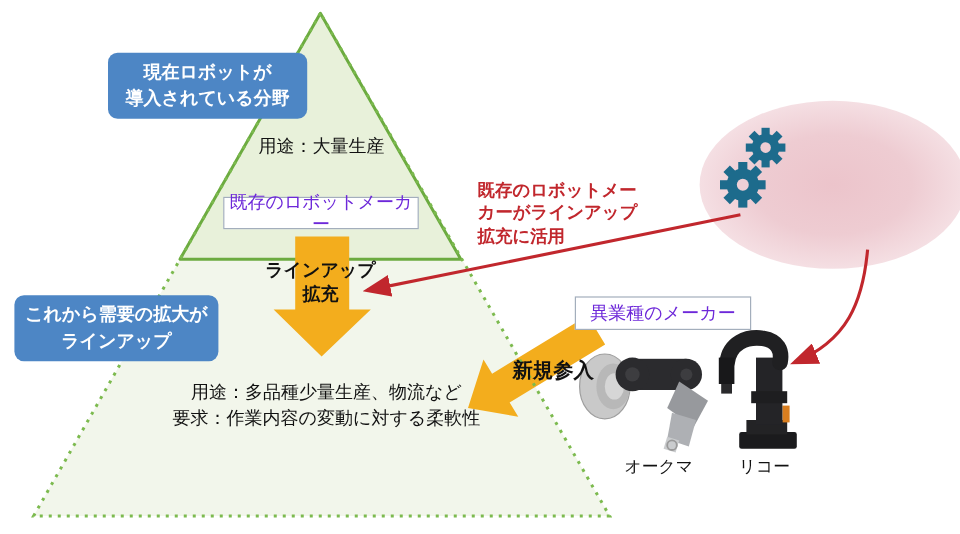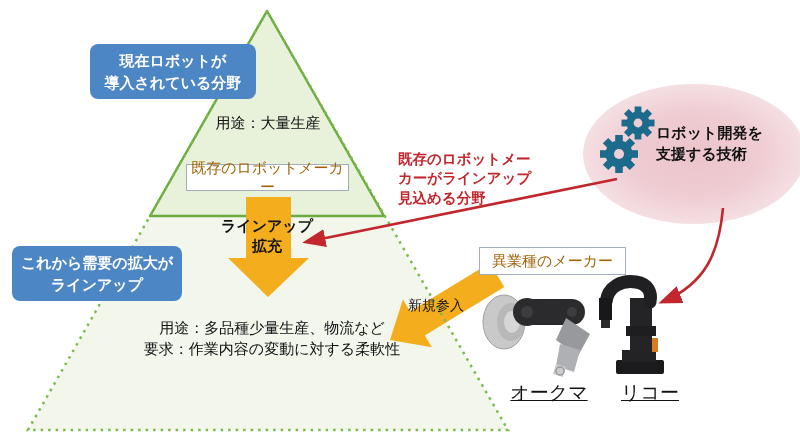--- a/index.html
+++ b/index.html
@@ -15,38 +15,38 @@
   #shape-layer{position:absolute;left:0;top:0;z-index:1;}
   .txt{position:absolute;z-index:2;color:#111;}
   .pre{white-space:pre-line;}
   .box-blue{
     background:#4d86c5;color:#fff;border-radius:8px;font-size:15px;font-weight:bold;
     text-align:center;display:flex;align-items:center;justify-content:center;line-height:1.45;
   }
   #zone-label-top{left:90px;top:44px;width:166px;height:55px;}
   #zone-label-bottom{left:12px;top:246px;width:170px;height:55px;}
   .white-box{
-    background:#ffffff;border:1.5px solid #a3aebc;font-size:15px;color:#a16207;
+    background:#ffffff;border:1.5px solid #a3aebc;font-size:15px;color:#6d28d9;
     display:flex;align-items:center;justify-content:center;text-align:center;box-sizing:border-box;
   }
   #existing-maker-box{left:186px;top:164px;width:163px;height:27px;}
   #other-industry-box{left:479px;top:247px;width:147px;height:28px;}
   .zone-text{font-size:15px;text-align:center;line-height:1.42;font-weight:500;transform:translateX(-50%);}
   #top-zone-text{left:268px;top:112px;}
   #bottom-zone-text{left:272px;top:317px;}
   #lineup-label{left:267px;top:216px;transform:translateX(-50%);font-size:15px;font-weight:600;
     line-height:1.3;text-align:center;}
-  #new-entry-label{left:408px;top:297px;font-size:14px;font-weight:400;}
+  #new-entry-label{left:427px;top:297px;font-size:17px;font-weight:700;}
   #tech-label{left:656px;top:122px;font-size:15px;font-weight:600;line-height:1.4;}
   .red-note{color:#c1272d;font-weight:bold;font-size:14.5px;line-height:1.33;}
   #note-existing{left:398px;top:150px;}
   #note-other{left:694px;top:286px;}
-  .robot-caption{font-size:19px;transform:translateX(-50%);text-decoration:underline;}
+  .robot-caption{font-size:14px;transform:translateX(-50%);}
   #caption-okuma{left:549px;top:380px;}
-  #caption-ricoh{left:650px;top:380px;}
+  #caption-ricoh{left:637px;top:380px;}
 </style>
 </head>
 <body>
 
 <div id="stage">
 
   <div id="blob"></div>
 
   <svg id="shape-layer" width="800" height="445" viewBox="0 0 800 445">
     <defs>
@@ -140,24 +140,22 @@
   <div class="txt pre" id="lineup-label">ラインアップ
 拡充</div>
 
   <div class="txt zone-text" id="bottom-zone-text">
     <div>用途：多品種少量生産、物流など</div>
     <div>要求：作業内容の変動に対する柔軟性</div>
   </div>
 
   <div class="txt red-note pre" id="note-existing">既存のロボットメー
 カーがラインアップ
-見込める分野</div>
+拡充に活用</div>
 
-  <div class="txt pre" id="tech-label">ロボット開発を
-支援する技術</div>
 
   <div class="txt white-box" id="other-industry-box">異業種のメーカー</div>
 
   <div class="txt" id="new-entry-label">新規参入</div>
 
 
   <div class="txt robot-caption" id="caption-okuma">オークマ</div>
 
   <div class="txt robot-caption" id="caption-ricoh">リコー</div>
 

